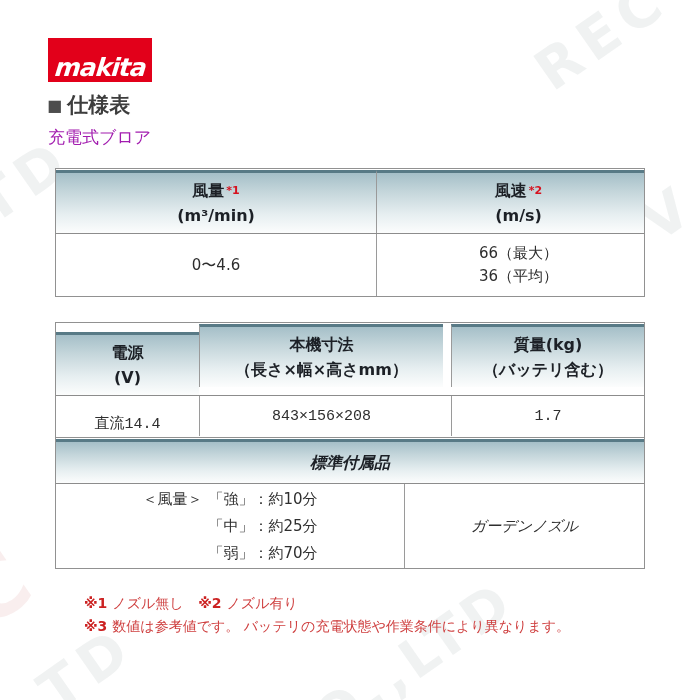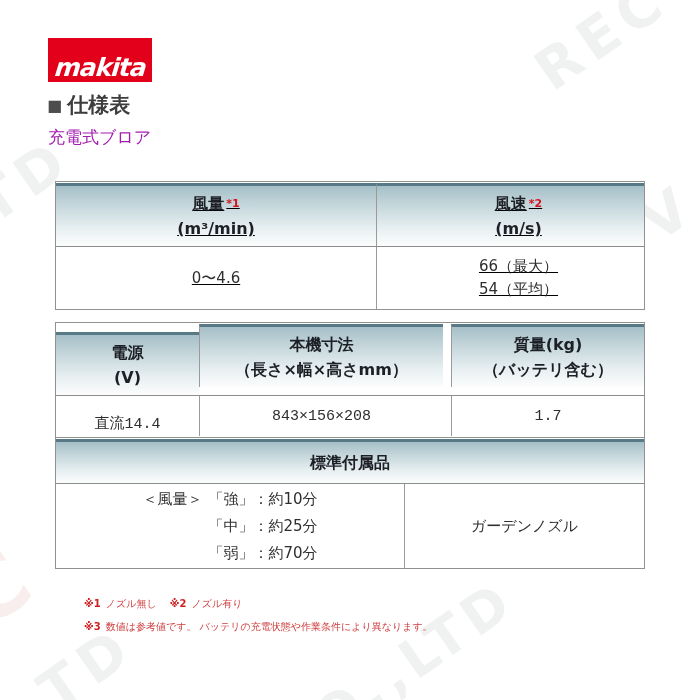--- a/index.html
+++ b/index.html
@@ -35,21 +35,21 @@
     gap:5px; font-weight:bold; font-size:21px; color:#3d3d3d;
   }
   .heading-bullet { font-size:16px; color:#4d4d4d; }
   .subtitle { position:absolute; left:48px; top:126px; font-size:17px; color:#a21caf; }
 
   
   .spec-table {
     position:absolute; left:55px; width:588px; background:#ffffff;
     border:1px solid #919191;
   }
-  #table1 { top:181px;text-decoration:underline; }
+  #table1 { top:168px; }
   #table2 { top:322px; }
   #table3 { top:437px; }
 
   .thead { display:flex; border-top:1px solid #ffffff; border-bottom:1px solid #8c8c8c; }
   .th {
     border-top:3px solid #587a86;
     background:linear-gradient(180deg,#a5bfc8 0%,#c3d5da 30%,#e7eff1 70%,#fcfdfd 100%);
     display:flex; flex-direction:column; align-items:center; justify-content:center;
     gap:1px; color:#1c2026; font-weight:bold; font-size:16px; line-height:24px;
     box-sizing:border-box; text-align:center;
@@ -62,31 +62,31 @@
   .th + .th, .td + .td { border-left:1px solid #9a9a9a; }
 
   .h-tall { height:63px; }
   #table1 .td { height:62px; }
   #table2 .td { height:40px;font-family:Liberation Mono, monospace; }
   #table3 .th { height:44px; }
   #table3 .td { height:84px; }
 
   #table1 .c1 { width:320px; } #table1 .c2 { flex:1;padding-left:16px; }
   #table2 .c1 { width:143px;margin-top:8px; } #table2 .c2 { width:244px; } #table2 .c3 { flex:1;margin-left:8px; }
-  #table3 .c1 { width:348px; } #table3 .c2 { flex:1; }
+  #table3 .c1 { width:348px; } #table3 .c2 { flex:1;font-style:italic; }
 
   sup.star { color:#d6121f; font-size:11px; font-weight:bold; margin-left:2px; }
   .th-line { display:flex; align-items:flex-start; justify-content:center; }
 
   .usage-row { display:flex; align-items:flex-start; gap:6px; }
   .usage-row .prefix { line-height:27px; }
   .usage-lines { text-align:left; line-height:27px; }
 
   
-  .notes { position:absolute; left:84px; top:592px; font-size:10px; color:#cf4040; line-height:23px; }
+  .notes { position:absolute; left:84px; top:592px; font-size:14px; color:#cf4040; line-height:23px; }
   .note-marker { font-weight:bold; color:#cc2222; margin-right:5px; }
   .note-sep { margin-left:10px; }
 </style>
 </head>
 <body>
 
 <div class="page">
 
   <span class="wm wm-rec">REC</span>
   <span class="wm wm-ltd">LTD</span>
@@ -121,21 +121,21 @@
         </span>
         <span>(m/s)</span>
       </div>
     </div>
     <div class="tbody">
       <div class="td c1">
         <span>0〜4.6</span>
       </div>
       <div class="td c2">
         <span>66（最大）</span>
-        <span>54（平均）</span>
+        <span>36（平均）</span>
       </div>
     </div>
   </div>
 
   <div class="spec-table" id="table2">
     <div class="thead">
       <div class="th c1 h-tall">
         <span>電源</span>
         <span>(V)</span>
       </div>

